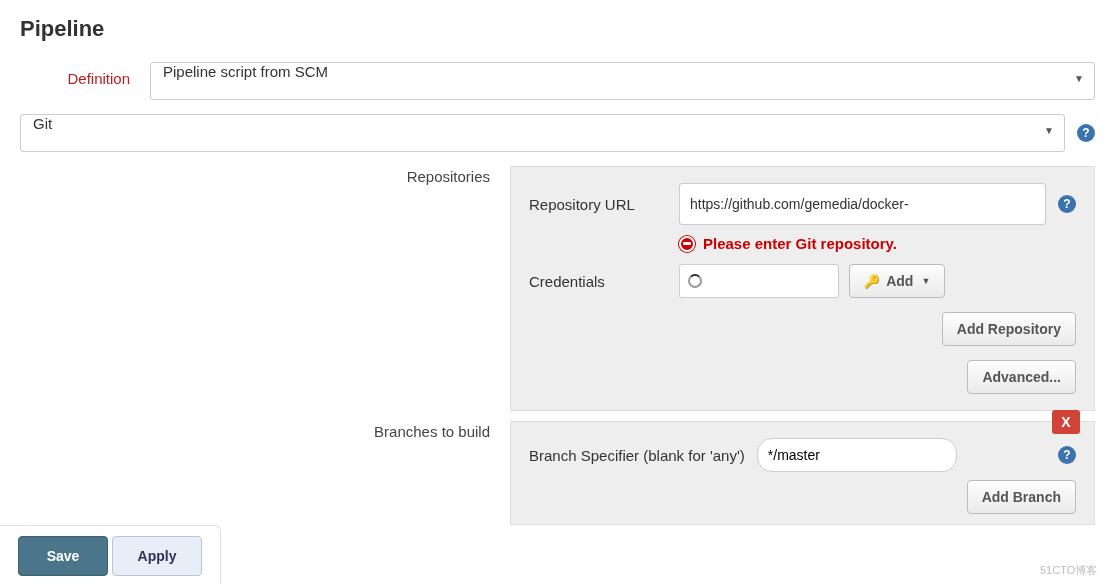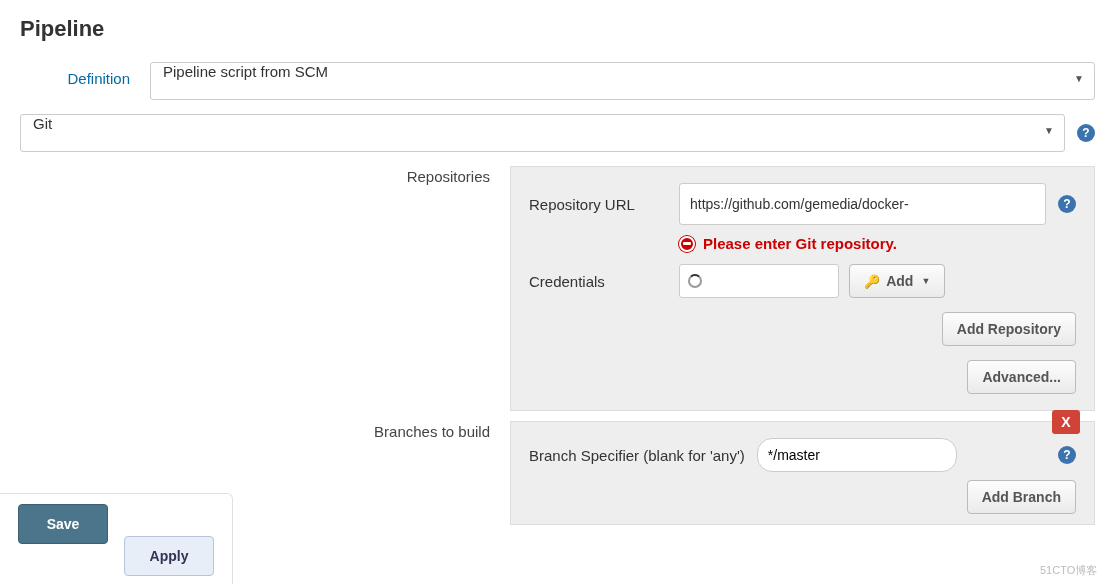--- a/index.html
+++ b/index.html
@@ -1,20 +1,20 @@
 <!DOCTYPE html>
 <html><head>
 <meta charset="utf-8">
 <style>
 * { box-sizing: border-box; margin: 0; padding: 0; }
 body { font-family: "Helvetica Neue", Arial, sans-serif; font-size: 14px; color: #333; background: #fff; width: 1115px; height: 584px; overflow: hidden; position: relative; }
 .page { padding: 8px 20px 0 20px; }
 h2.section-title { font-size: 22px; font-weight: 700; color: #333; margin: 8px 0 20px 0; }
 .form-row { display: flex; align-items: flex-start; margin-bottom: 14px; }
-.form-label { width: 130px; text-align: right; padding-right: 20px; color: #0369a1; font-size: 15px; padding-top: 8px; }
+.form-label { width: 130px; text-align: right; padding-right: 20px; color: #b91c1c; font-size: 15px; padding-top: 8px; }
 .form-label.l2 { width: 350px; }
 .form-control { flex: 1; }
 .select { width: 100%; height: 38px; border: 1px solid #ccc; border-radius: 3px; background: #fff; padding: 0 30px 0 12px; font-size: 15px; color: #333; position: relative; cursor: pointer; }
 .select::after { content: "▼"; position: absolute; right: 10px; top: 10px; font-size: 10px; color: #555; }
 .scm-row { display: flex; align-items: center; }
 .scm-select-wrap { flex: 1; position: relative; }
 .help-icon { width: 18px; height: 18px; border-radius: 50%; background: #4a6785; color: #fff; font-size: 12px; font-weight: bold; display: inline-flex; align-items: center; justify-content: center; margin-left: 12px; cursor: pointer; flex-shrink: 0; }
 .help-icon.blue { background: #3b73af; }
 .repo-block { display: flex; margin-top: 10px; }
 .repo-label { width: 490px; text-align: right; padding-right: 20px; font-size: 15px; color: #444; padding-top: 2px; }
@@ -33,23 +33,23 @@
 .btn-add { margin-left: 10px; }
 .btn-add .key-icon { font-size: 13px; }
 .btn-add .caret { font-size: 9px; margin-left: 2px; }
 .btn-row-right { display: flex; justify-content: flex-end; margin-top: 14px; }
 .branches-block { display: flex; margin-top: 10px; }
 .branch-panel { flex: 1; background: #eee; border: 1px solid #ddd; padding: 16px 18px 10px 18px; position: relative; }
 .close-x { position: absolute; top: -12px; right: 14px; width: 28px; height: 24px; background: #d04437; color: #fff; font-weight: 700; border-radius: 3px; display: flex; align-items: center; justify-content: center; cursor: pointer; font-size: 14px; }
 .branch-inner { display: flex; align-items: center; }
 .branch-lbl { flex: 0 0 auto; font-size: 15px; color: #333; margin-right: 12px; }
 .branch-input { width: 200px; height: 34px; border: 1px solid #ccc; border-radius: 15px; padding: 0 10px; font-size: 14px; background: #fff; }
-.bottom-bar { position: absolute; left: 0; bottom: 0; display: flex; gap: 16px; padding: 10px 18px 8px 18px; background: #fff; border: 1px solid #e0e0e0; border-bottom: none; border-left: none; border-radius: 0 6px 0 0; }
+.bottom-bar { position: absolute; left: 0; bottom: 0; display: flex; gap: 4px; padding: 10px 18px 8px 18px; background: #fff; border: 1px solid #e0e0e0; border-bottom: none; border-left: none; border-radius: 0 6px 0 0; }
 .btn-save { background: #4b758b; border: 1px solid #3d6071; color: #fff; height: 40px; width: 90px; justify-content: center; font-weight: 700; }
-.btn-apply { background: #e8eef7; border: 1px solid #b8c5dc; color: #335; height: 40px; width: 90px; justify-content: center; font-weight: 700; margin-top: 32px; }
+.btn-apply { background: #e8eef7; border: 1px solid #b8c5dc; color: #335; height: 40px; width: 90px; justify-content: center; font-weight: 700; }
 .watermark { position: absolute; left: 1040px; bottom: 6px; font-size: 11px; color: #bbb; }
 </style>
 </head>
 <body>
 
 <div class="page">
   <h2 class="section-title">Pipeline</h2>
 
   <div class="form-row">
     <div class="form-label">Definition</div>

